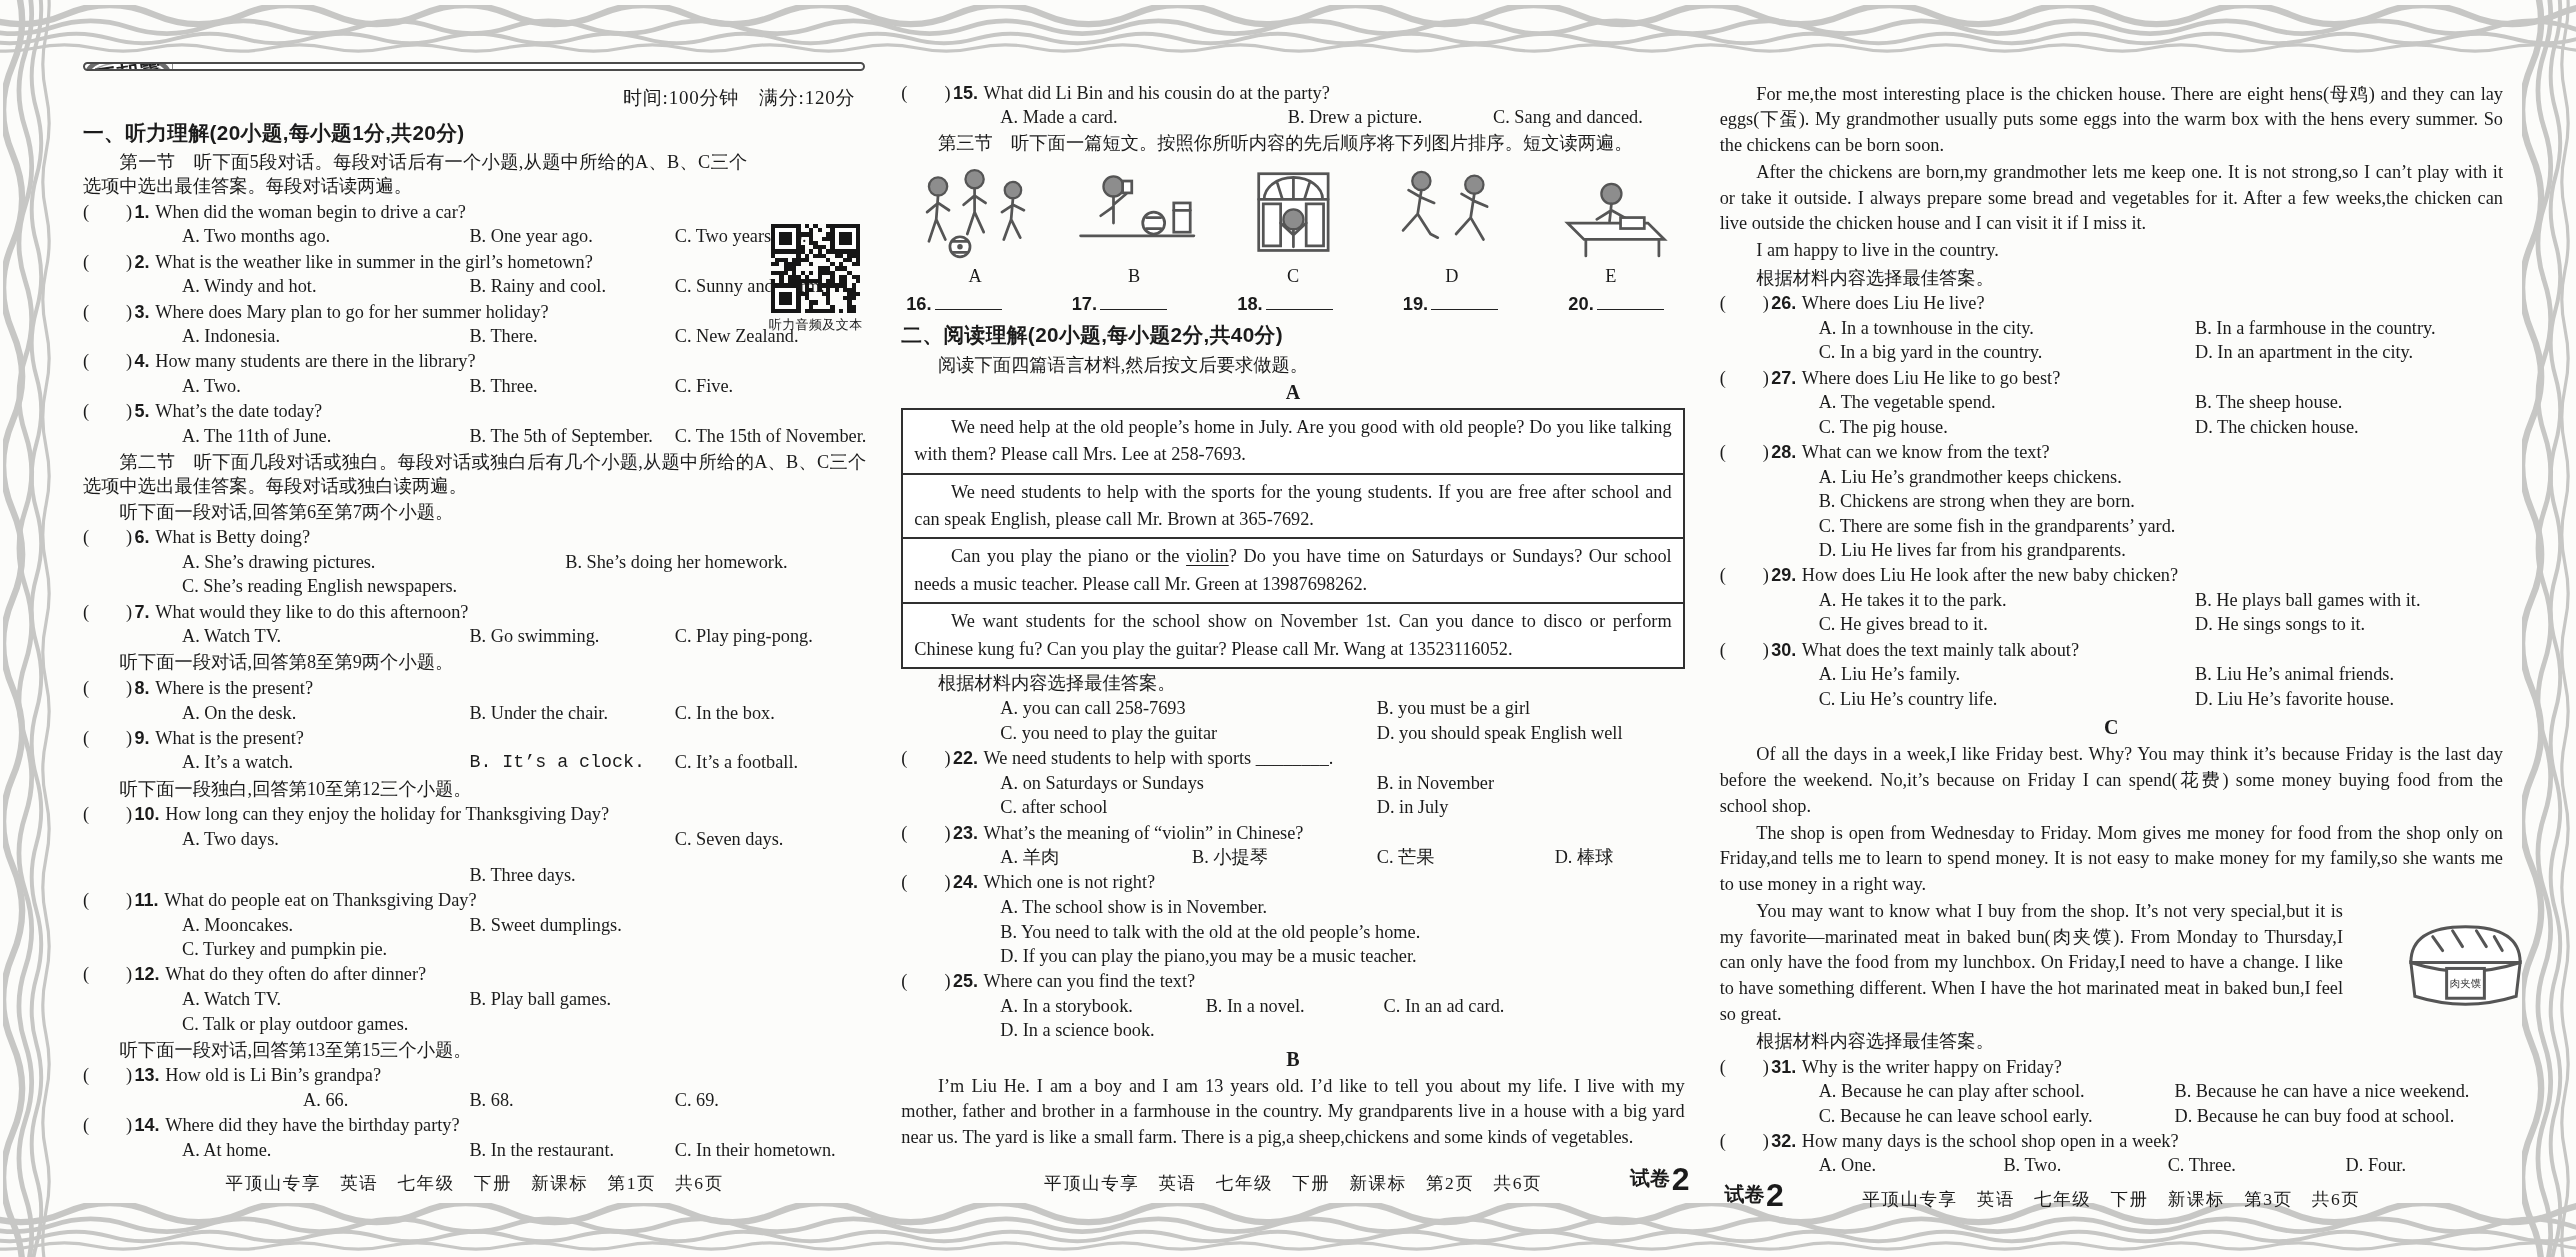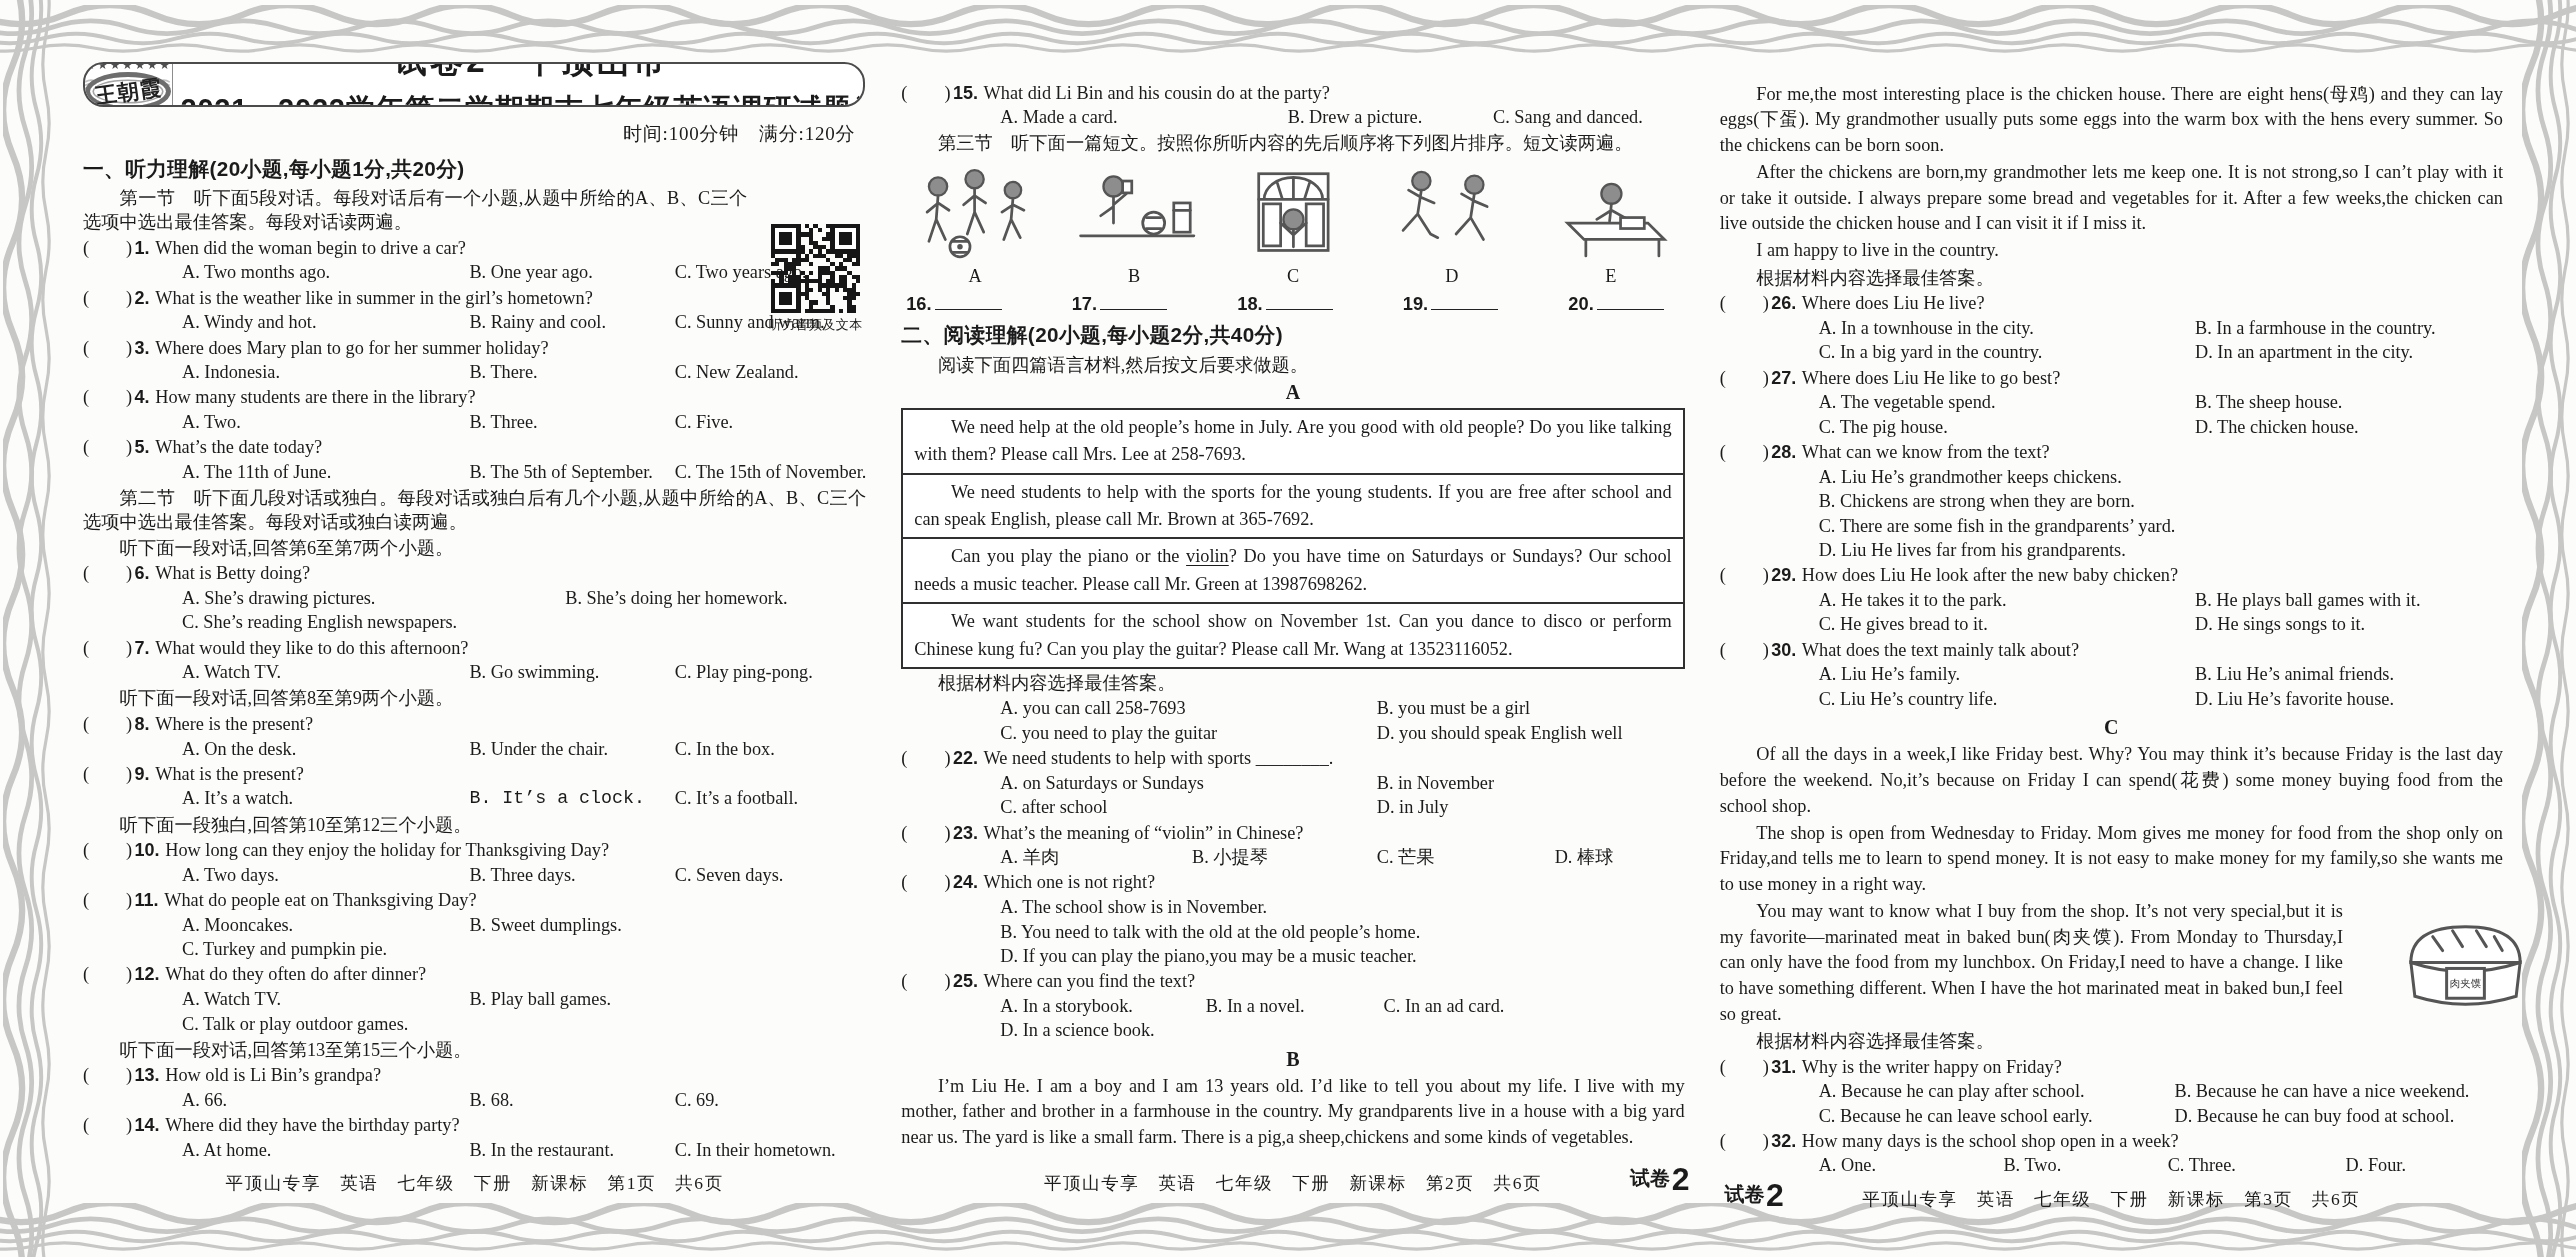--- a/index.html
+++ b/index.html
@@ -382,21 +382,21 @@
               <span class="opt" style="flex-basis: 42%;">A. It’s a watch.</span>
               <span class="opt" style="flex-basis: 30%; font-family: Liberation Mono, monospace;">B. It’s a clock.</span>
               <span class="opt" style="flex-basis: 28%;">C. It’s a football.</span>
             </div>
           </div>
           <div class="cue">听下面一段独白,回答第10至第12三个小题。</div>
           <div class="q">
             <div class="qline"><span class="paren">(<i class="gap"></i>)</span><b class="qn">10.</b><span class="qt">How long can they enjoy the holiday for Thanksgiving Day?</span></div>
             <div class="opts">
               <span class="opt" style="flex-basis: 42%;">A. Two days.</span>
-              <span class="opt" style="flex-basis: 30%;">B. Three days.</span>
+              <span class="opt" style="flex-basis: 30%; margin-top: 36px;">B. Three days.</span>
               <span class="opt" style="flex-basis: 28%;">C. Seven days.</span>
             </div>
           </div>
           <div class="q">
             <div class="qline"><span class="paren">(<i class="gap"></i>)</span><b class="qn">11.</b><span class="qt">What do people eat on Thanksgiving Day?</span></div>
             <div class="opts">
               <span class="opt" style="flex-basis: 42%;">A. Mooncakes.</span>
               <span class="opt" style="flex-basis: 30%;">B. Sweet dumplings.</span>
               <span class="opt" style="flex-basis: 28%;">C. Turkey and pumpkin pie.</span>
             </div>
@@ -406,21 +406,21 @@
             <div class="opts">
               <span class="opt" style="flex-basis: 42%;">A. Watch TV.</span>
               <span class="opt" style="flex-basis: 30%;">B. Play ball games.</span>
               <span class="opt" style="flex-basis: 28%;">C. Talk or play outdoor games.</span>
             </div>
           </div>
           <div class="cue">听下面一段对话,回答第13至第15三个小题。</div>
           <div class="q">
             <div class="qline"><span class="paren">(<i class="gap"></i>)</span><b class="qn">13.</b><span class="qt">How old is Li Bin’s grandpa?</span></div>
             <div class="opts">
-              <span class="opt" style="flex-basis: 42%;">A. 66.</span>
+              <span class="opt" style="flex-basis: 42%; text-align: center;">A. 66.</span>
               <span class="opt" style="flex-basis: 30%;">B. 68.</span>
               <span class="opt" style="flex-basis: 28%;">C. 69.</span>
             </div>
           </div>
           <div class="q">
             <div class="qline"><span class="paren">(<i class="gap"></i>)</span><b class="qn">14.</b><span class="qt">Where did they have the birthday party?</span></div>
             <div class="opts">
               <span class="opt" style="flex-basis: 42%;">A. At home.</span>
               <span class="opt" style="flex-basis: 30%;">B. In the restaurant.</span>
               <span class="opt" style="flex-basis: 28%;">C. In their hometown.</span>

